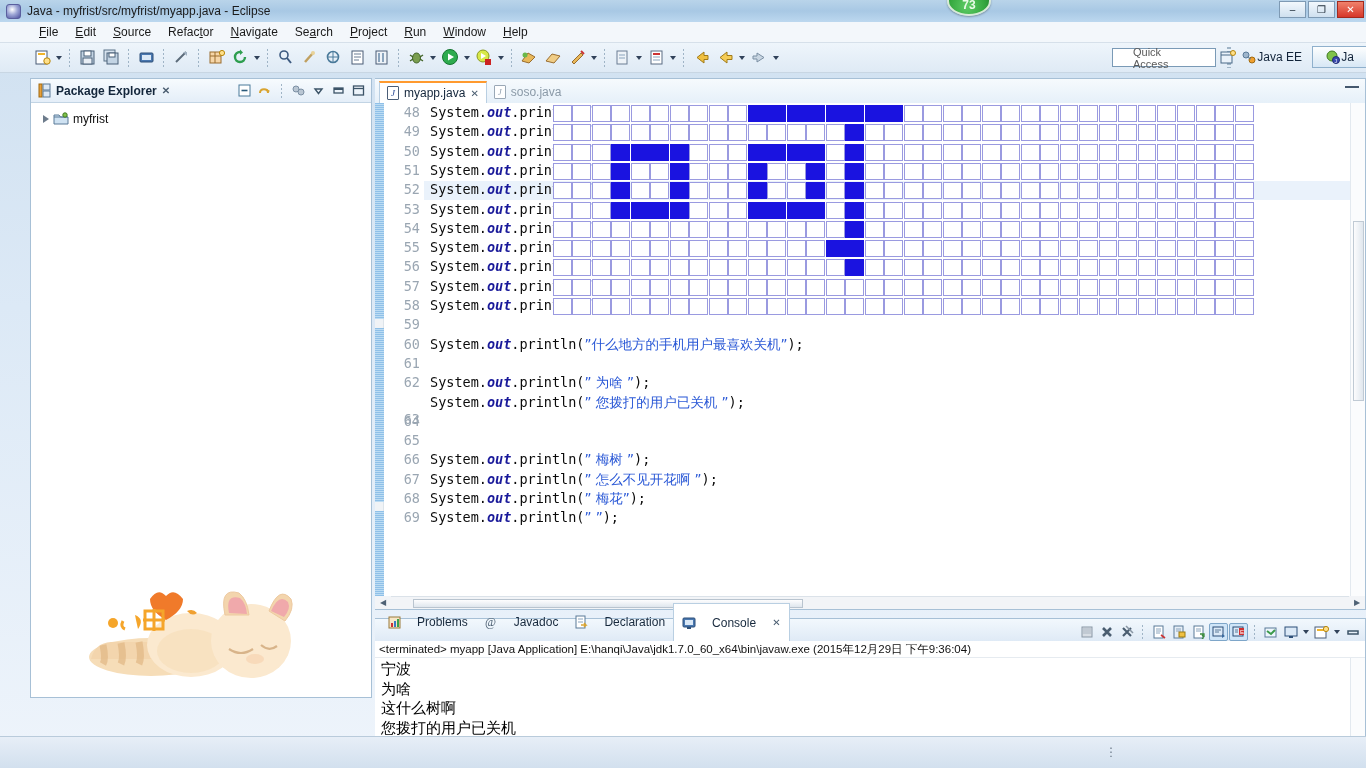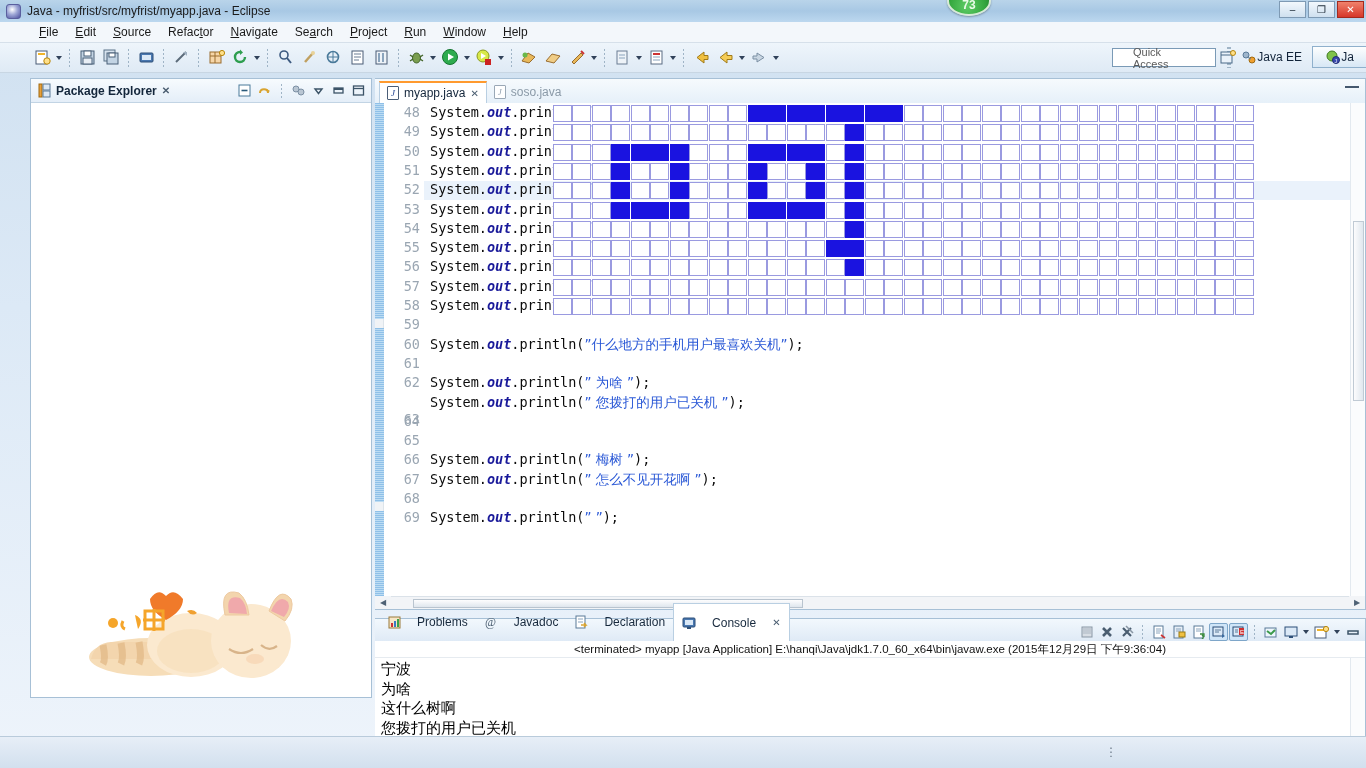--- a/index.html
+++ b/index.html
@@ -190,21 +190,21 @@
   }
   .cs-tabbar { height:22px; background:linear-gradient(180deg,#f2f8fd,#dfeaf6);
     display:flex; align-items:flex-end; padding-left:4px; position:relative; }
   .cs-tab { height:38px; display:flex; align-items:center; gap:16px; font-size:12px;
     padding:0 8px; color:#17293d; }
   .cs-tab.active { background:#fff; border:1px solid #b9cfe2; border-bottom:none; }
   .cs-tools { position:absolute; right:3px; top:2px; display:flex; align-items:center; gap:1px; }
   .cstool { width:19px; height:18px; display:flex; align-items:center; justify-content:center; border-radius:2px; }
   .cstool.pressed { border:1px solid #7ea6c9; background:#cfe5f8; }
   .cs-status { height:17px; font-size:11.5px; color:#111; padding:1px 4px; white-space:nowrap;
-               border-bottom:1px solid #e6ebf0;text-align:center; }
+               border-bottom:1px solid #e6ebf0; }
   .cs-out { position:absolute; left:0; top:39px; right:15px; bottom:14px; overflow:hidden; padding:2px 6px; }
   .cs-line { font-family:"DejaVu Sans","Liberation Sans",sans-serif; font-size:15px; color:#000;
              line-height:19.5px; white-space:nowrap; }
   .cs-hscroll { position:absolute; left:14px; right:14px; bottom:0; height:13px; background:#f2f4f7;
                 border-top:1px solid #dbe2e9; }
   .cs-hthumb { position:absolute; left:5px; top:2px; width:510px; height:9px;
     background:linear-gradient(180deg,#fdfdfe,#dfe6ed); border:1px solid #b9c4cf; }
   .cs-vscroll { position:absolute; right:0; top:39px; bottom:14px; width:15px; background:#fbfcfd;
                 border-left:1px solid #e3e9ef;}
 
@@ -517,20 +517,31 @@
               </svg>
           </div>
           <div class="vtool">
             <svg width="15" height="15">
                 <rect x="2.5" y="3" width="10" height="9" fill="none" stroke="#3c5468" stroke-width="1.3"></rect>
                 <path d="M2.5 5.5 H12.5" stroke="#3c5468" stroke-width="1.3"></path>
               </svg>
           </div>
         </div>
       </div>
+      <div class="tree">
+        <div class="tree-row">
+          <span class="twisty"></span>
+          <svg width="16" height="14">
+              <path d="M1 3 L6 3 L7.5 5 L15 5 L15 12 L1 12 Z" fill="#cfe2f2" stroke="#5a7a98"></path>
+              <path d="M1 5 L15 5" stroke="#5a7a98"></path>
+              <circle cx="12" cy="3" r="2.2" fill="#7fc24a" stroke="#3f7a20"></circle>
+            </svg>
+          <span>myfrist</span>
+        </div>
+      </div>
       <div class="cat-wrap">
         <svg width="240" height="110" viewBox="0 0 240 110">
           <ellipse cx="72" cy="78" rx="62" ry="19" fill="#f6ddb8"></ellipse>
           <path d="M12 80 q4 -16 20 -17 l60 0 q10 2 10 17 z" fill="#f3d5ad"></path>
           <path d="M24 66 q3 14 0 19 M42 64 q3 15 0 21 M60 63 q3 16 0 22" stroke="#e2b887" stroke-width="7" fill="none" opacity=".75"></path>
           <ellipse cx="112" cy="66" rx="44" ry="32" fill="#fbe9cf"></ellipse>
           <ellipse cx="112" cy="72" rx="34" ry="22" fill="#f6ddb8" opacity=".6"></ellipse>
           <ellipse cx="172" cy="62" rx="40" ry="37" fill="#fbe9cf"></ellipse>
           <path d="M146 36 q-6 -28 14 -22 q8 6 10 22 z" fill="#f3d5ad" stroke="#edc9a0"></path>
           <path d="M150 34 q-4 -19 11 -15 q6 5 7 16 z" fill="#f0a9ab"></path>
@@ -1053,20 +1064,23 @@
             <div class="lnum" style="top: 329.1px;">65</div>
             <div class="lnum" style="top: 348.4px;">66</div>
             <div class="codeline" style="top: 348.4px;">
               <span class="ctext"><span>System.</span><span class="kw-out">out</span><span>.println(</span><span class="str cjk">” 梅树 ”</span><span>);</span></span>
             </div>
             <div class="lnum" style="top: 367.7px;">67</div>
             <div class="codeline" style="top: 367.7px;">
               <span class="ctext"><span>System.</span><span class="kw-out">out</span><span>.println(</span><span class="str cjk">” 怎么不见开花啊 ”</span><span>);</span></span>
             </div>
             <div class="lnum" style="top: 387px;">68</div>
+            <div class="codeline" style="top: 387px;">
+              <span class="ctext"><span>System.</span><span class="kw-out">out</span><span>.println(</span><span class="str cjk">” 梅花”</span><span>);</span></span>
+            </div>
             <div class="lnum" style="top: 406.3px;">69</div>
             <div class="codeline" style="top: 406.3px;">
               <span class="ctext"><span>System.</span><span class="kw-out">out</span><span>.println(</span><span class="str cjk">”  ”</span><span>);</span></span>
             </div>
           </div>
 
         <div class="sc-arrow" style="left:0;">◀</div>
         <div class="ed-hscroll">
           <div class="ed-hthumb"></div>
         </div>

